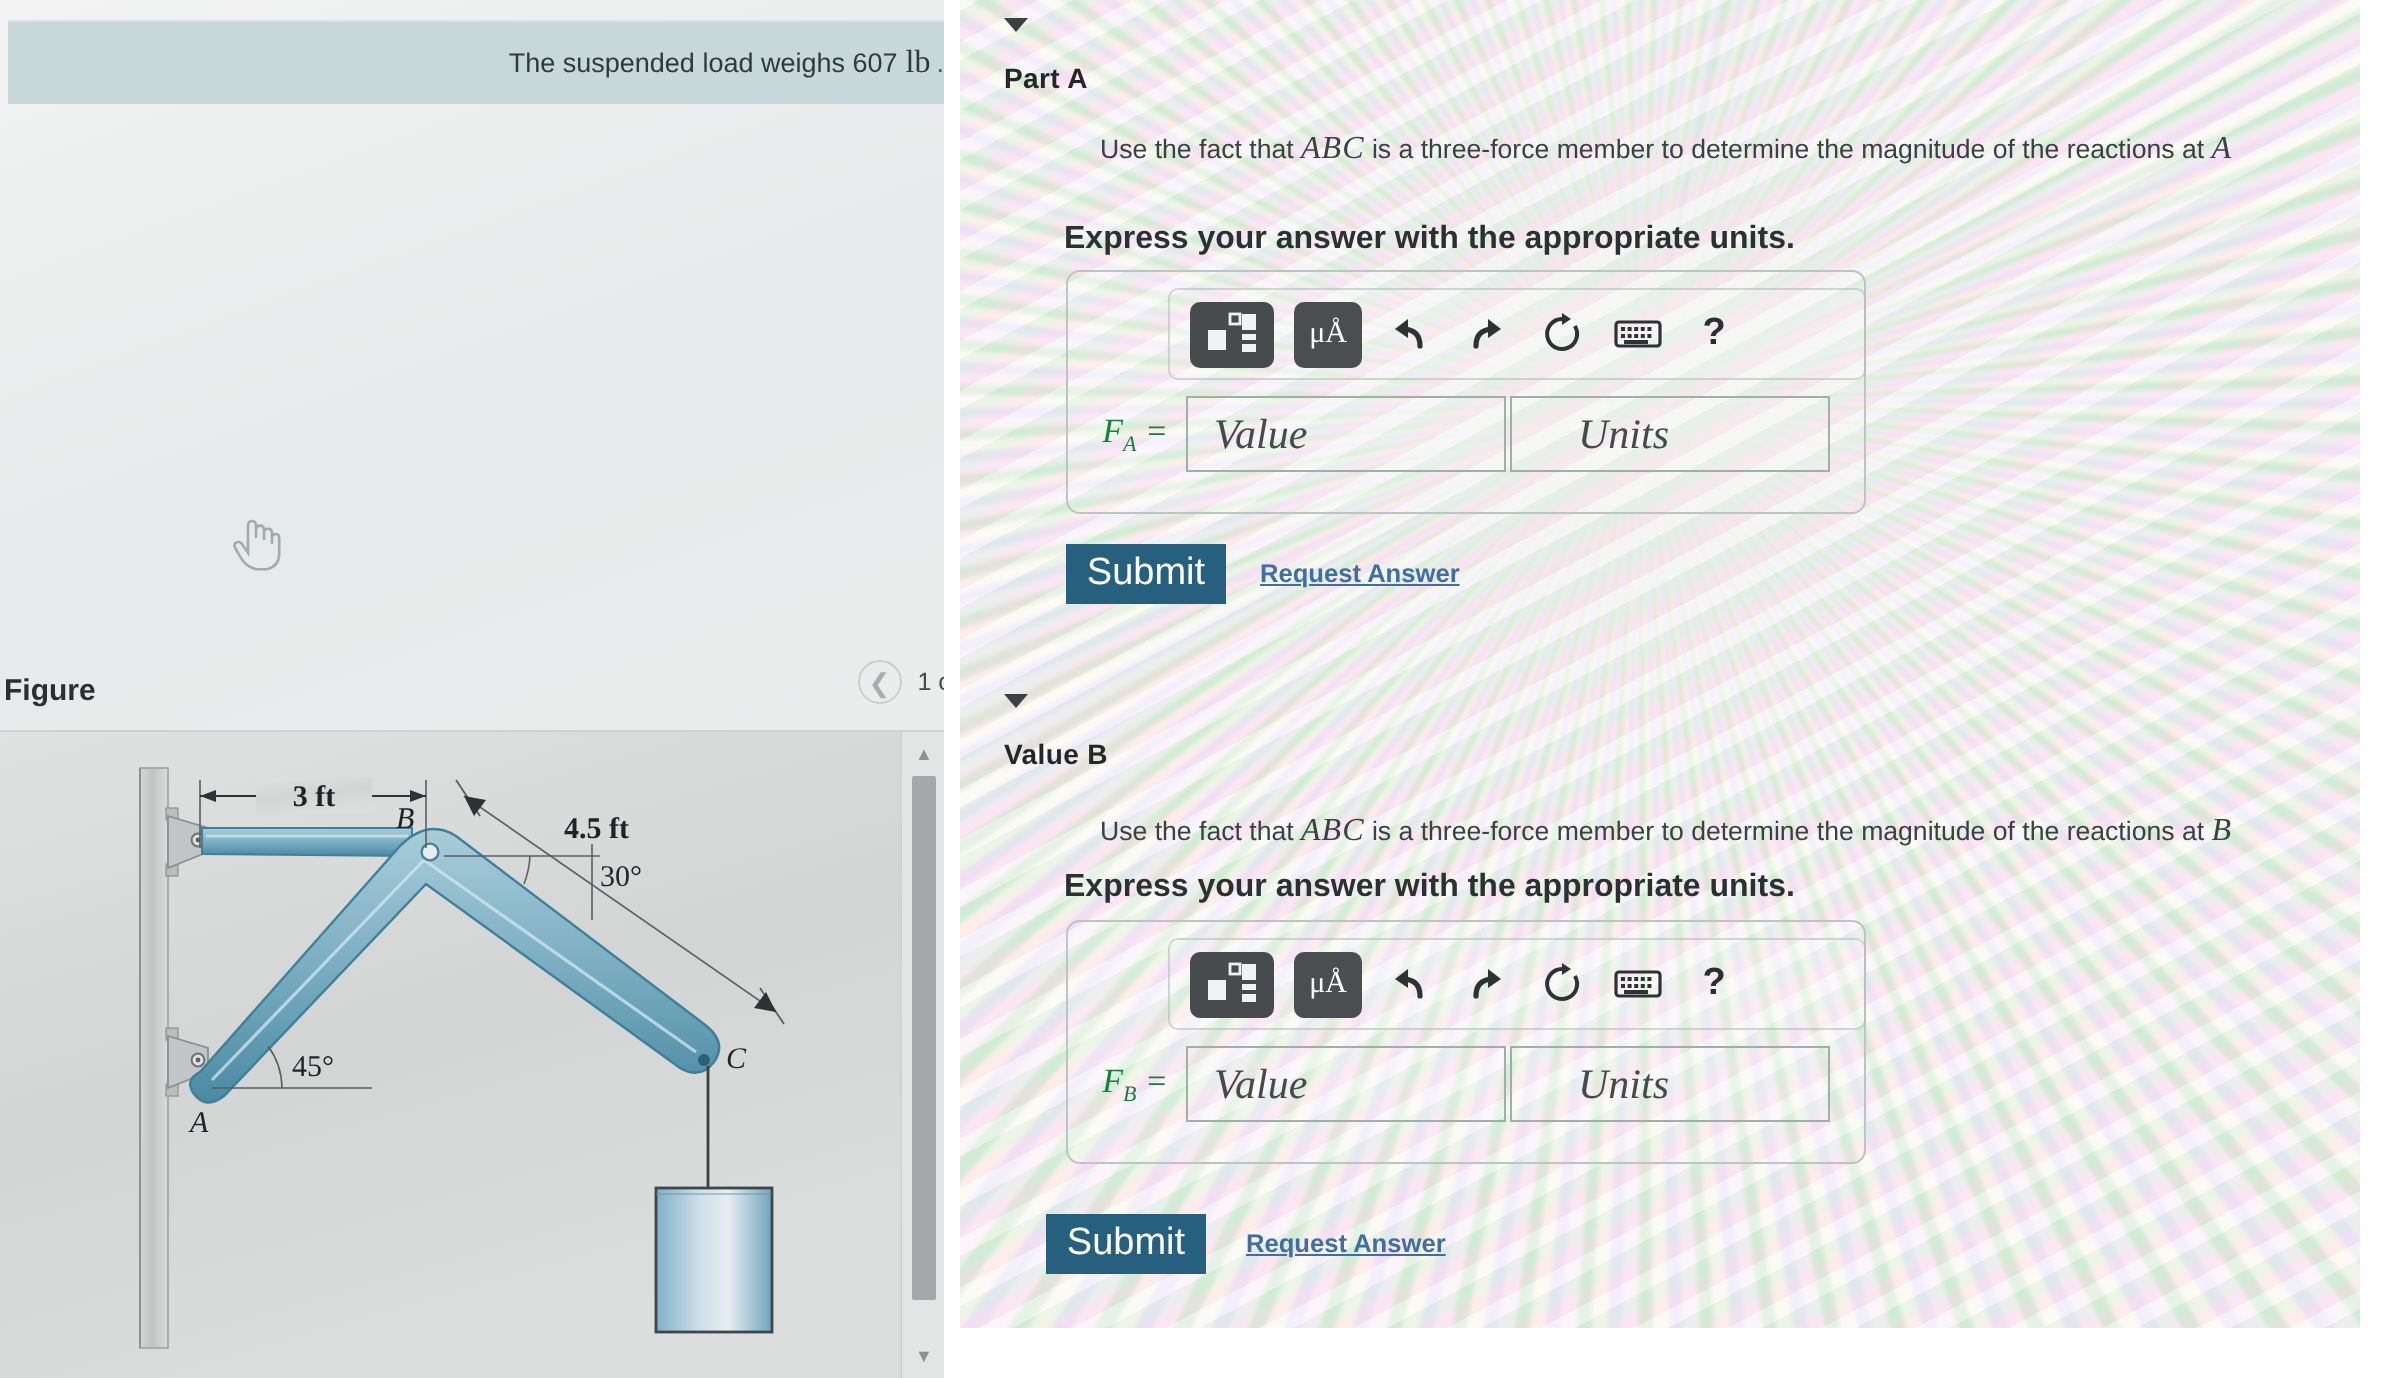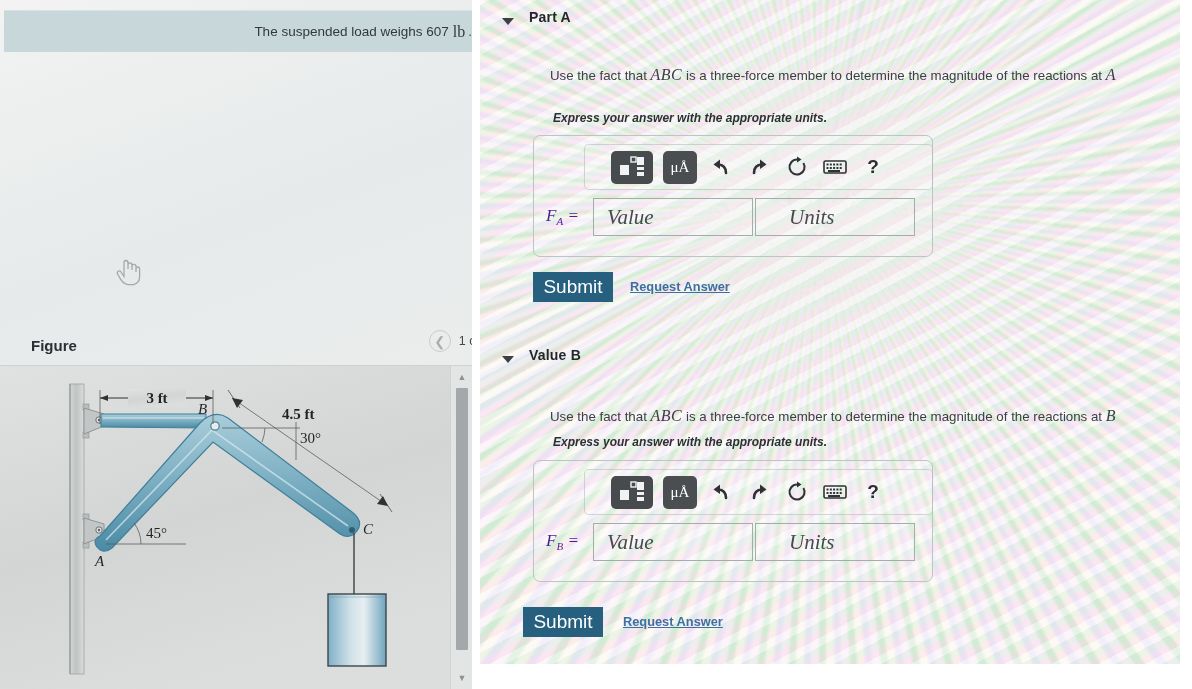--- a/index.html
+++ b/index.html
@@ -48,21 +48,21 @@
 
   #cursor-hand {
     position: absolute; left: 115px; top: 256px;
     width: 26px; height: 30px;
     opacity: 0.55;
   }
 
   #figure-header {
     position: absolute; left: 0; top: 328px;
     width: 536px; height: 34px;
-    display: flex; align-items: center; padding-left: 29px;
+    display: flex; align-items: center;
   }
   #figure-title {
     font-size: 15px; font-weight: bold; color: #2b2f33;
     margin-left: 2px;
   }
   #figure-pager {
     position: absolute; right: 16px; top: 2px;
     display: flex; align-items: center; gap: 8px;
   }
   .pager-chev {
@@ -146,21 +146,21 @@
     position:absolute; left:480px; top:664px;
     width:712px; height:25px; background:#ffffff;
   }
   #right-strip {
     position:absolute; left:1180px; top:0; width:12px; height:689px;
     background:#ffffff;
   }
 
   .part-head {
     position:absolute; left:22px;
-    display:flex; align-items:flex-end; gap:15px;
+    display:flex; align-items:flex-start; gap:15px;flex-direction:column;
   }
   .part-caret {
     width:0; height:0;
     border-left:6px solid transparent;
     border-right:6px solid transparent;
     border-top:7px solid #3c4043;
   }
   .part-label {
     font-size:14px; font-weight:bold; color:#232729;
     letter-spacing:0.2px;
@@ -173,38 +173,38 @@
   .prompt .mathit {
     font-family:"Liberation Serif", serif;
     font-style:italic; font-size:16px; letter-spacing:0.5px;
   }
   .figlink {
     display:block;
     color:#4a6fa5; text-decoration:underline;
     font-size:12.6px; margin-top:1px;
   }
   .express {
-    position:absolute; left:73px;
-    font-size:12px; font-weight:bold; color:#2b3033;font-style:italic;
+    position:absolute; left:52px;
+    font-size:16px; font-weight:bold; color:#2b3033;
   }
 
   .answer-box {
     position:absolute;
     border:1px solid #b9c6c2;
     border-radius:7px;
     background: rgba(255,255,255,0.10);
   }
   .ans-toolbar {
     position:absolute; left:50px; top:8px;
     width:349px; height:46px;
     border:1px solid rgba(170,185,180,0.55);
     border-radius:5px;
     background: rgba(255,255,255,0.13);
     display:flex; align-items:center; gap:10px;
-    padding-left:26px;
+    padding-left:10px;
   }
   .tb-dark {
     width:42px; height:33px;
     background:#474b4e; border-radius:5px;
     display:flex; align-items:center; justify-content:center;
   }
   .tb-mu {
     width:34px; height:33px;
     background:#4a4e51; border-radius:5px;
     color:#ffffff; font-size:15px;
@@ -218,21 +218,21 @@
   }
   .tb-help { font-size:19px; font-weight:bold; color:#2b2f32; }
 
   .ans-row {
     position:absolute; left:12px; top:62px;
     display:flex; align-items:center;
   }
   .ans-var {
     font-family:"Liberation Serif", serif;
     font-size:17px; font-style:italic;
-    color:#4c1d95; width:38px; 
+    color:#15803d; width:38px; text-align:right;
     margin-right:9px;
   }
   .ans-var sub { font-size:11px; }
   .ans-field {
     height:38px;
     border:1px solid #9fb0ab;
     background: rgba(255,255,255,0.10);
     display:flex; align-items:center;
     padding-left:13px;
     font-family:"Liberation Serif", serif;

